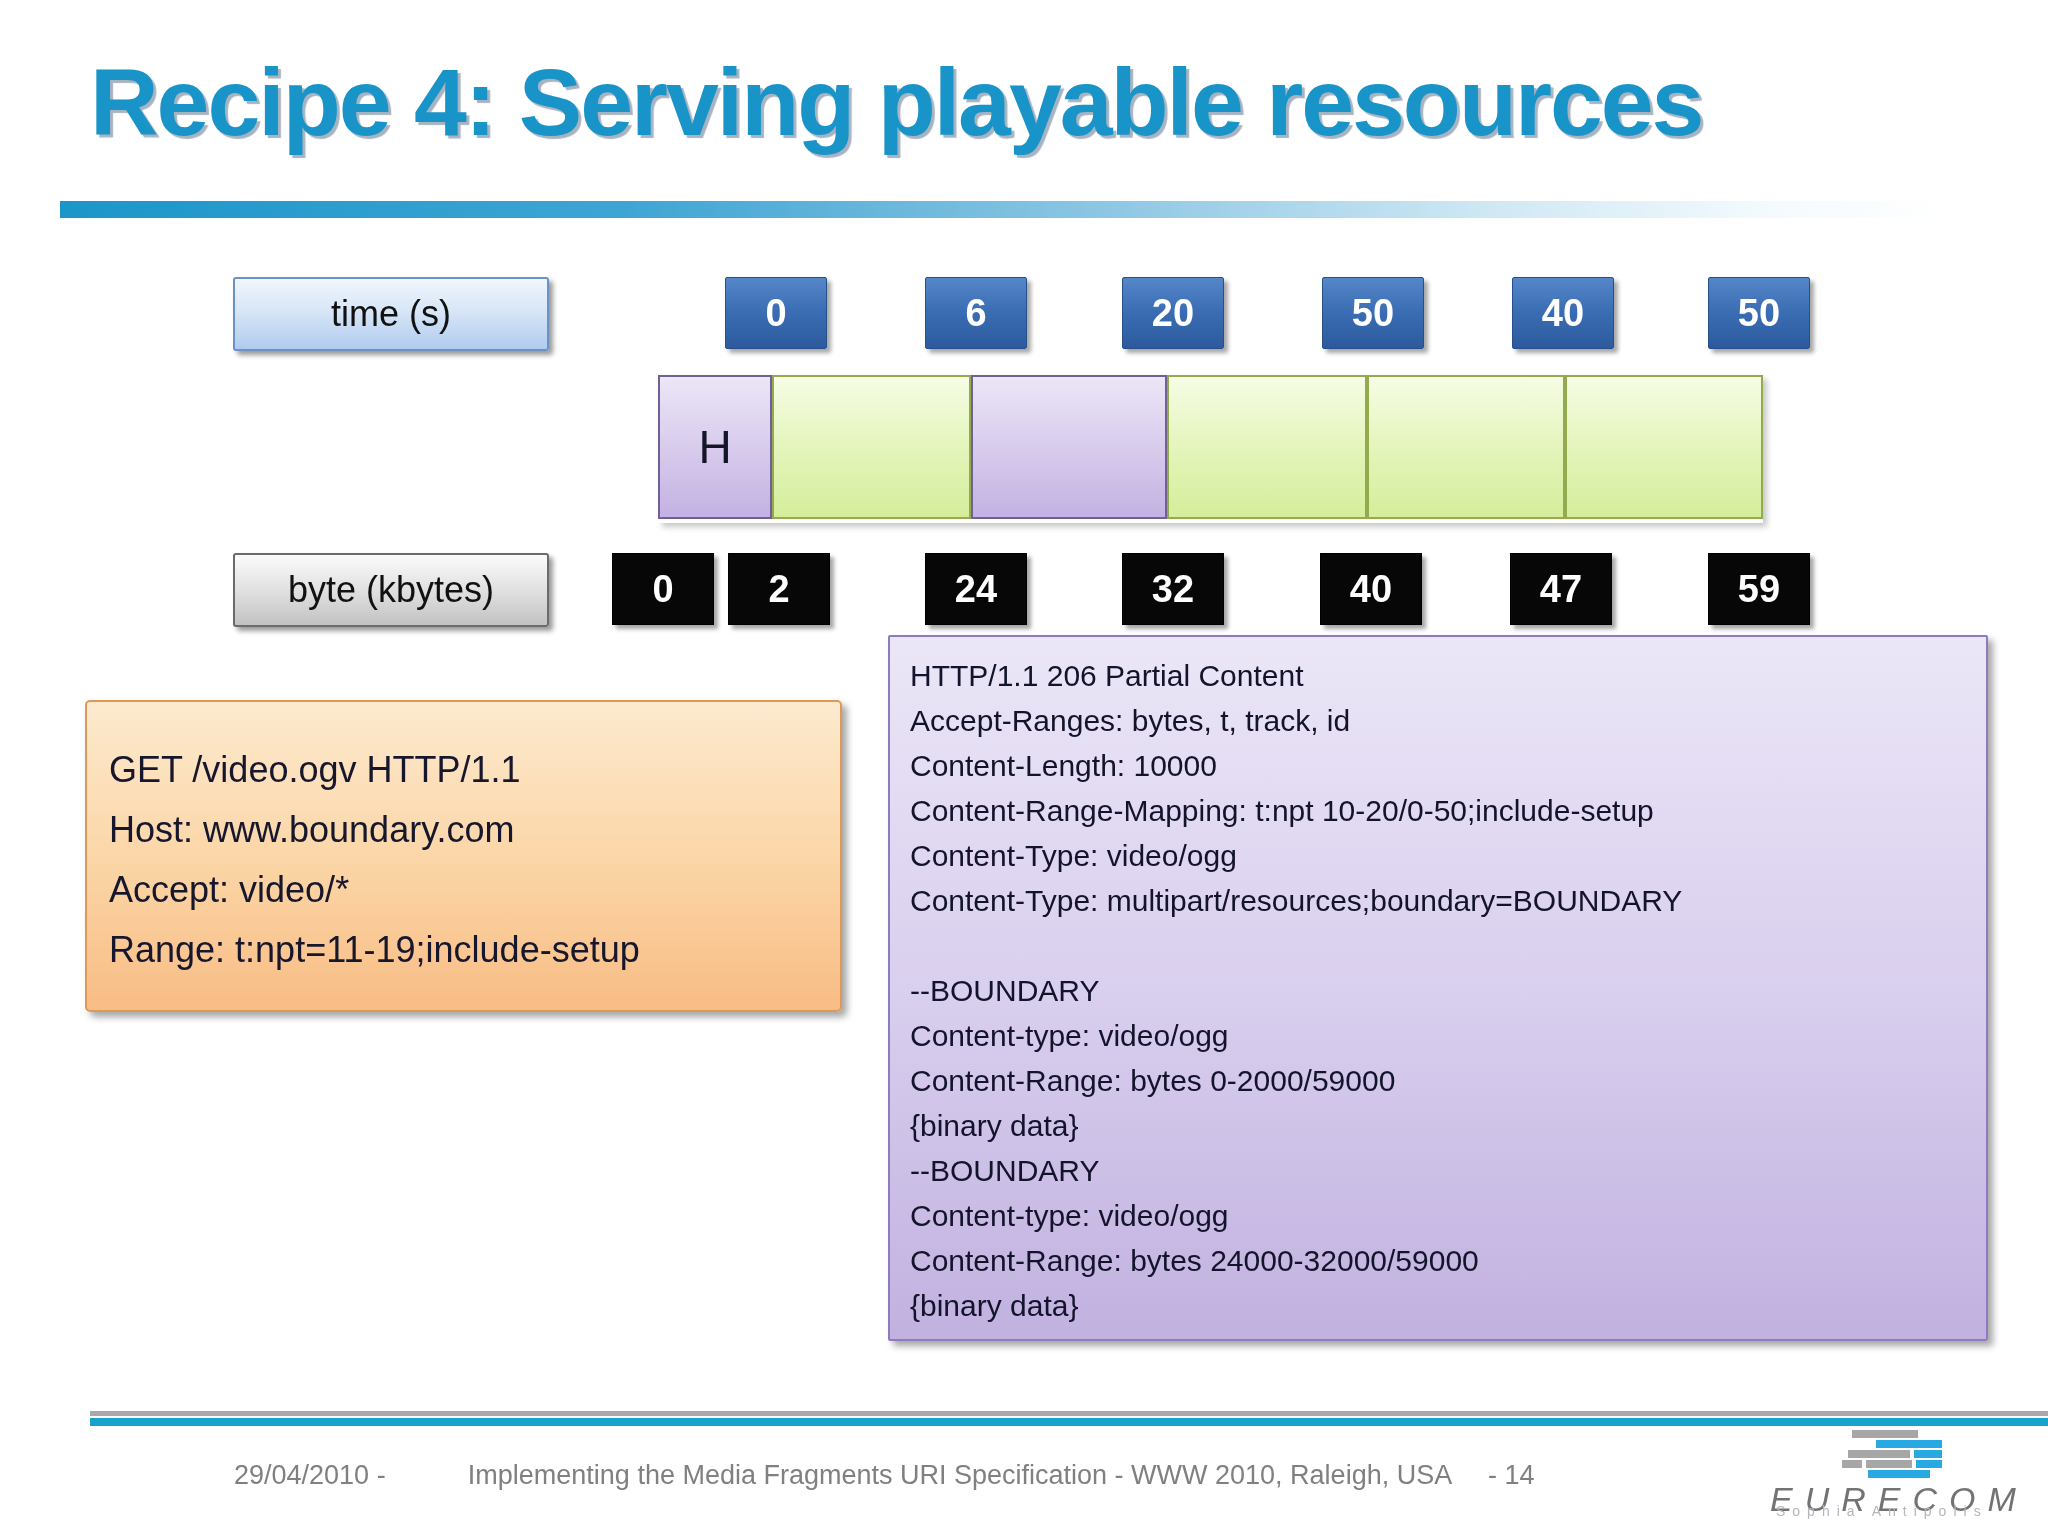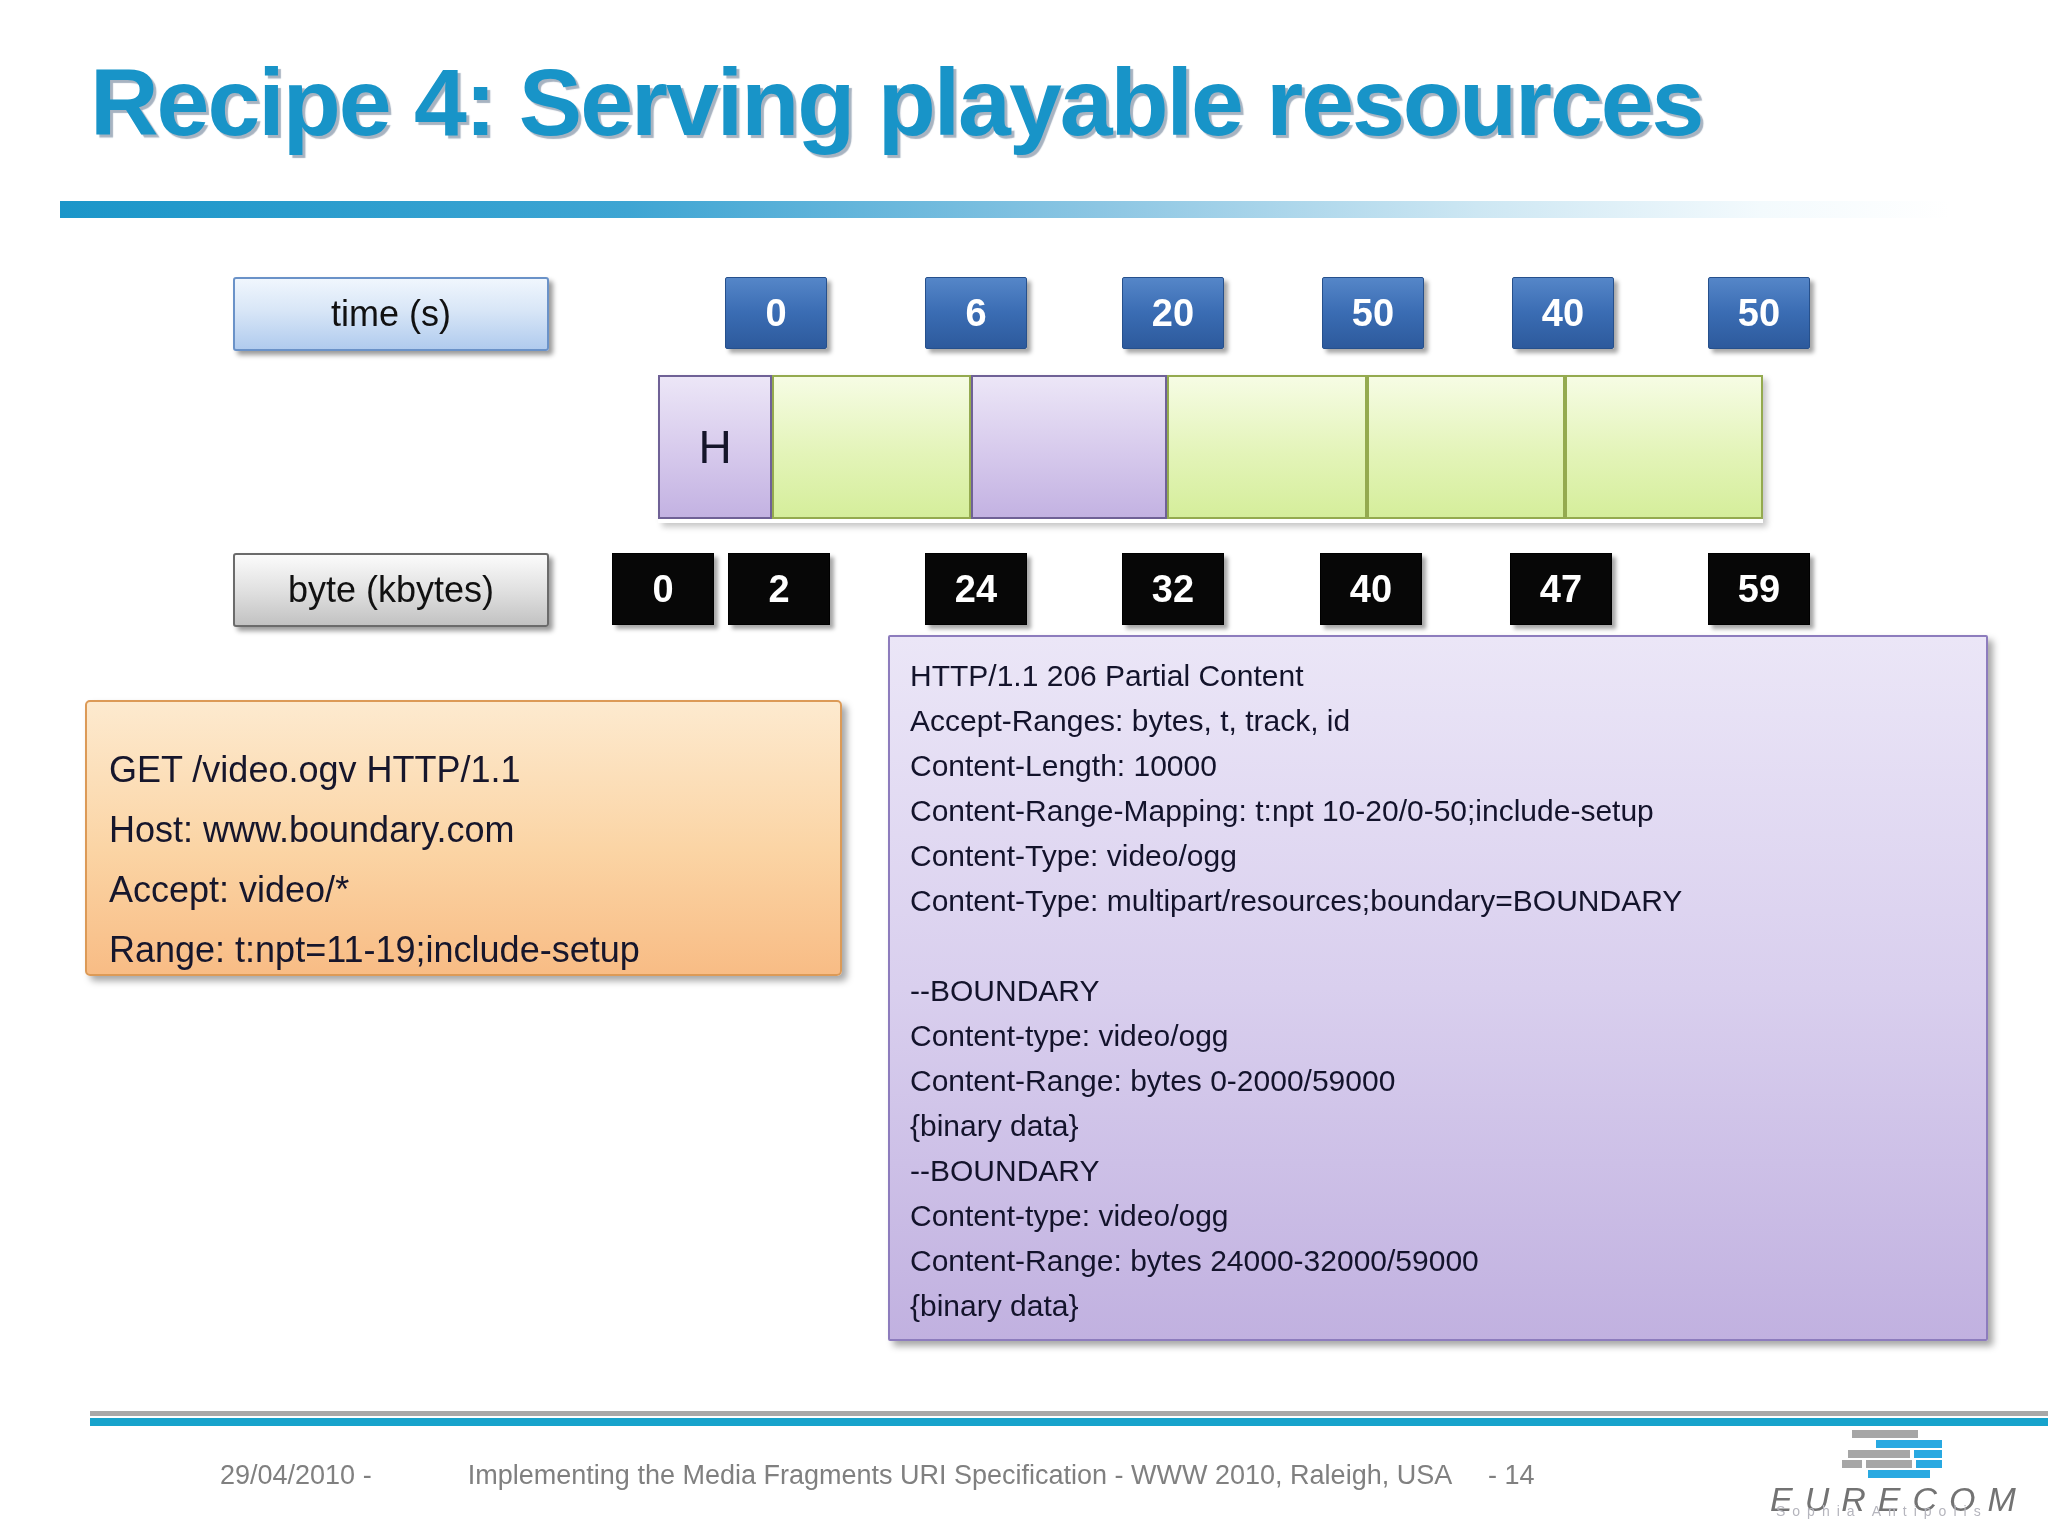--- a/index.html
+++ b/index.html
@@ -73,42 +73,42 @@
     background:linear-gradient(180deg,#f6fce4 0%,#e3f4b8 55%,#d5ee9b 100%);
     border:2px solid #94aa4f;
   }
   .seg-label{
     width:100%;height:100%;display:flex;align-items:center;justify-content:center;
     font-size:46px;color:#15152a;
   }
 
   
   .req-box{
-    left:85px;top:700px;width:757px;height:276px;box-sizing:border-box;
+    left:85px;top:700px;width:757px;height:312px;box-sizing:border-box;
     background:linear-gradient(180deg,#fdeacf 0%,#fbd4a4 55%,#f8bc85 100%);
     border:2px solid #dc9a57;border-radius:5px;
     box-shadow:5px 5px 7px rgba(0,0,0,0.35);
     padding:38px 0 0 22px;
   }
   .req-line{height:60px;line-height:60px;font-size:36px;color:#16162c;white-space:nowrap;}
 
   .resp-box{
     left:888px;top:635px;width:1100px;height:706px;box-sizing:border-box;
     background:linear-gradient(180deg,#ebe6f7 0%,#d9cfee 50%,#c1b1e0 100%);
     border:2px solid #8d7cbd;border-radius:2px;
     box-shadow:5px 5px 7px rgba(0,0,0,0.35);
     padding:16px 0 8px 20px;
   }
   .resp-line{height:45px;line-height:45px;font-size:30px;color:#13132b;white-space:nowrap;}
 
   
   .foot-rule-gray{left:90px;top:1411px;width:1958px;height:5px;background:#a8a8a8;}
   .foot-rule-cyan{left:90px;top:1418px;width:1958px;height:8px;background:#17a3cc;}
   .foot-text{top:1460px;font-size:27px;color:#808080;white-space:nowrap;}
-  .foot-date{left:220px;}
+  .foot-date{left:234px;}
   .foot-center{left:300px;width:1320px;text-align:center;}
   .foot-page{left:1488px;}
 
   
   .logo{left:1770px;top:1428px;width:250px;height:104px;}
   .logo .bar-row{position:absolute;height:8px;}
   .lb-gray{background:#a6a6a6;}
   .lb-blue{background:#29a9e1;}
   .logo-word{
     position:absolute;left:0;top:52px;width:250px;

